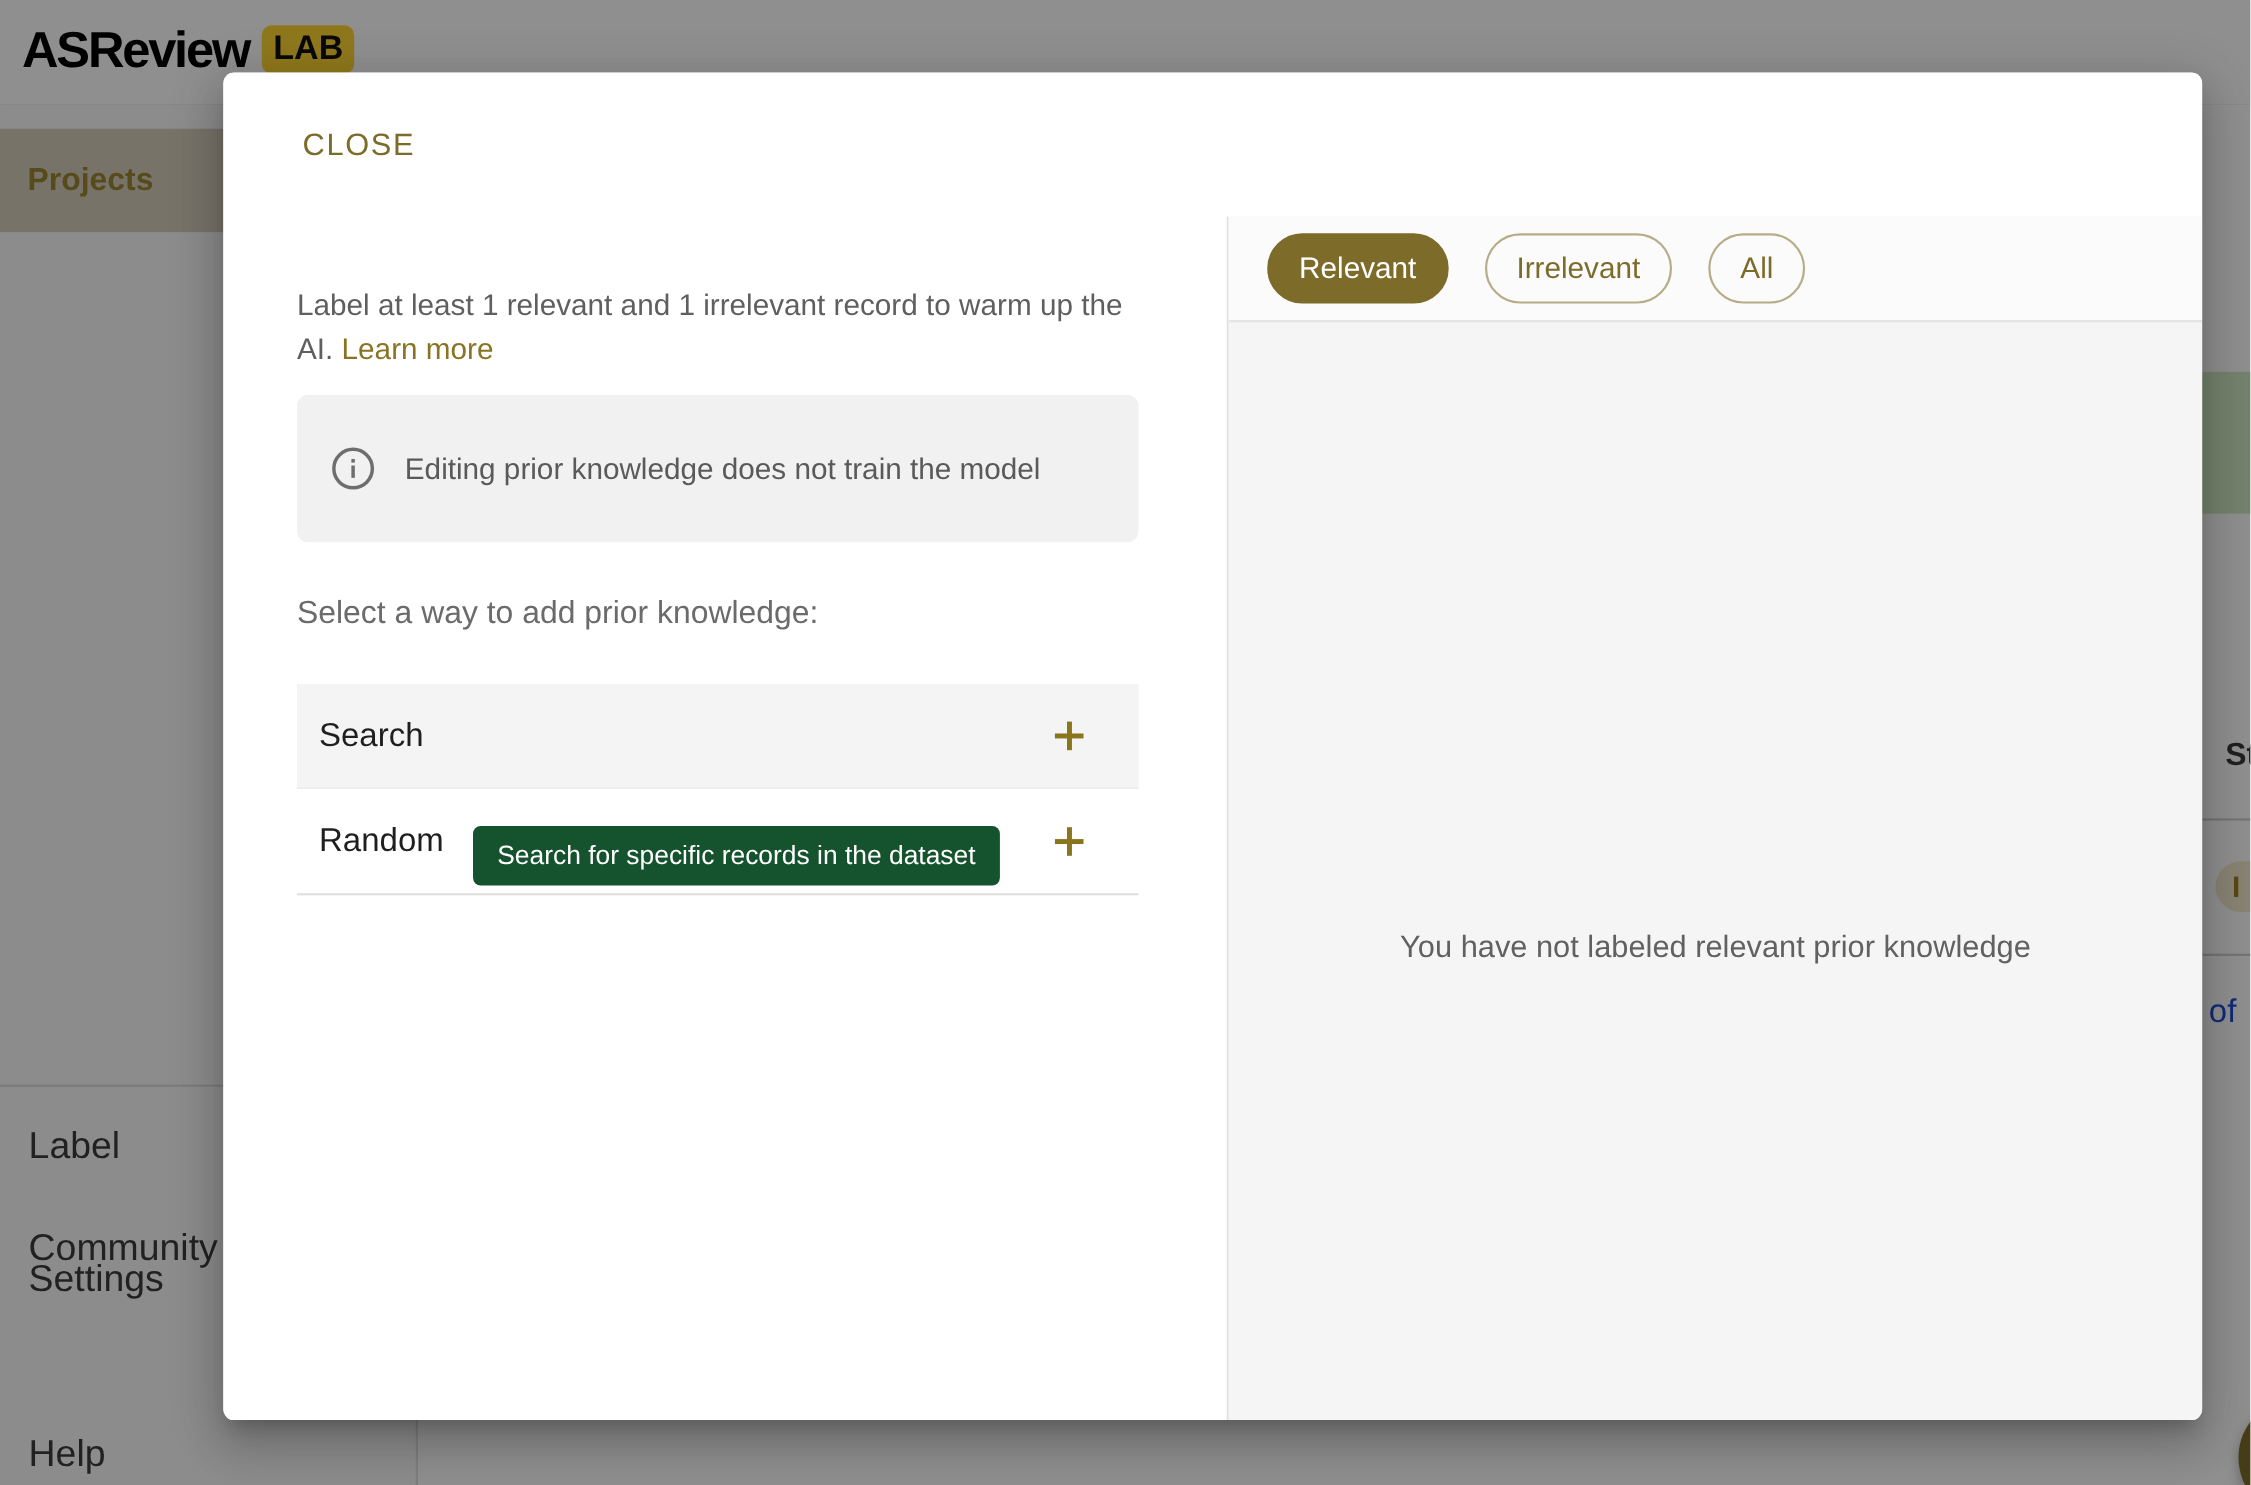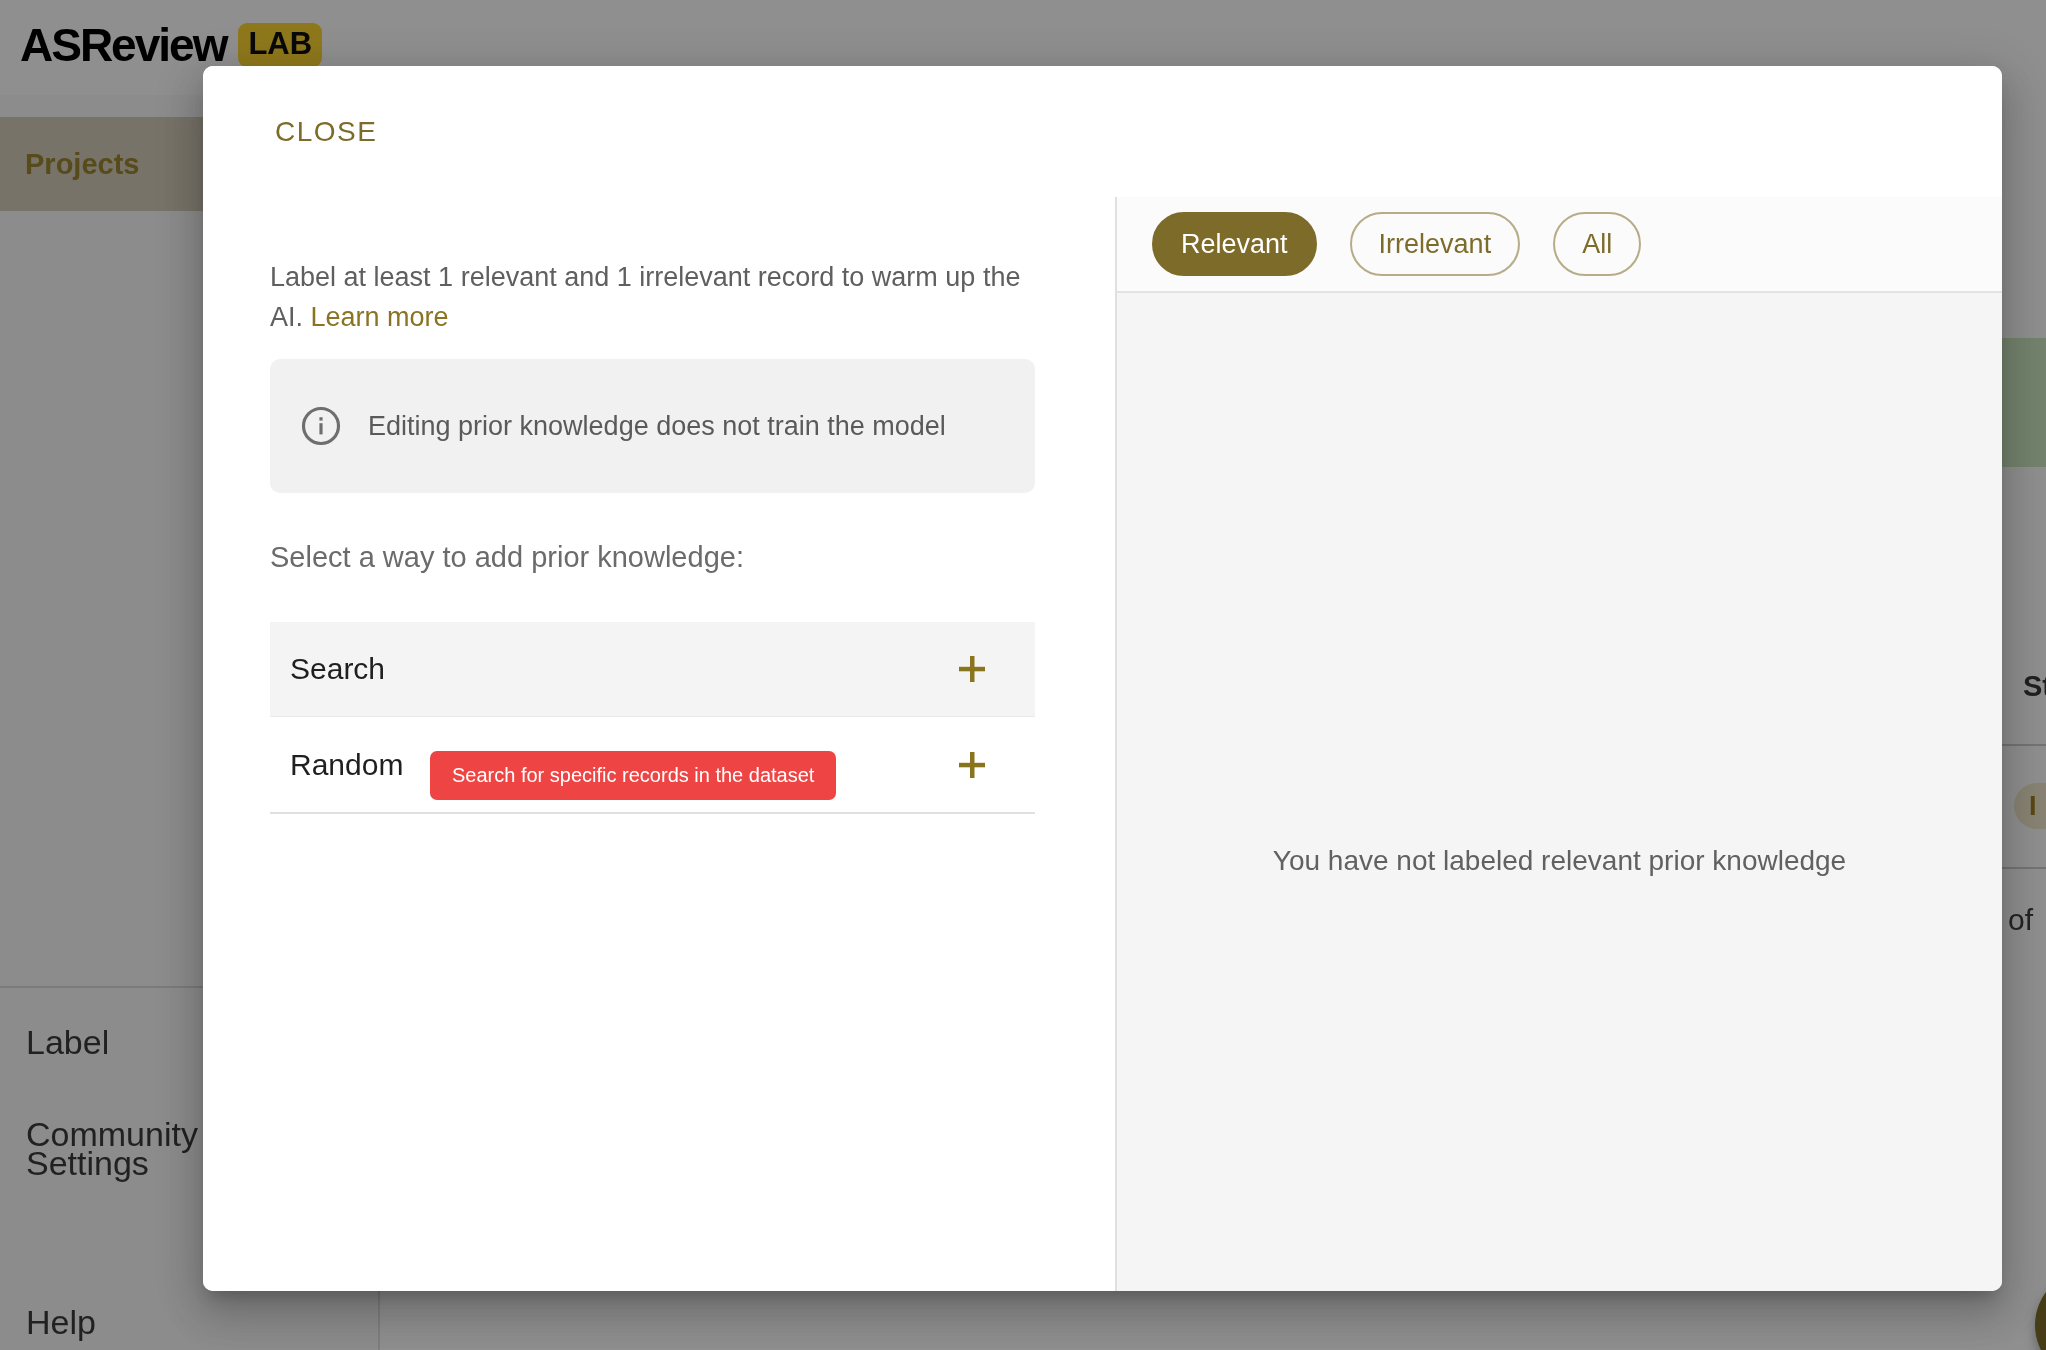--- a/index.html
+++ b/index.html
@@ -31,21 +31,21 @@
   .footer-item { position:absolute; left:26px; font-size:34px; color:#3c3c3c; }
 
   .main-bg { position:absolute; left:382px; top:95px; right:0; bottom:0; background:#ffffff; z-index:1; }
   .green-panel { position:absolute; left:1418px; top:243px; width:628px; height:129px; background:#cfe9c2; }
   .frag-st { position:absolute; left:1641px; top:575px; font-size:29px; font-weight:600; color:#3a3a3a; }
   .frag-div1 { position:absolute; left:1560px; top:649px; width:486px; height:2px; background:#cfcfcf; }
   .chip-frag { position:absolute; left:1632px; top:688px; width:110px; height:46px; border-radius:23px;
                background:#f3e9cd; display:flex; align-items:center; padding-left:15px; }
   .chip-frag span { font-size:27px; font-weight:700; color:#9c8125; }
   .frag-div2 { position:absolute; left:1560px; top:772px; width:486px; height:2px; background:#cfcfcf; }
-  .frag-of { position:absolute; left:1626px; top:808px; font-size:30px; color:#404040; }
+  .frag-of { position:absolute; left:1626px; top:808px; font-size:30px; color:#1d4ed8; }
   .fab { position:absolute; left:1653px; top:1175px; width:110px; height:110px; border-radius:50%;
          background:#7d6b2a; box-shadow:0 6px 12px rgba(0,0,0,.3); }
 
   
   .backdrop { position:absolute; inset:0; background:rgba(0,0,0,0.44); z-index:5; }
 
   
   .modal {
     position:absolute; left:203px; top:66px; width:1799px; height:1225px;
     background:#fff; border-radius:10px; z-index:10; overflow:hidden;
@@ -70,22 +70,22 @@
   .info-box-text { font-size:27px; color:#5a5a5a; }
   .select-prompt { margin-top:48px; font-size:29px; color:#6b6b6b; }
   .method-list { margin-top:48px; width:765px; position:relative; }
   .method-row { position:relative; height:95px; display:flex; align-items:center;
                 justify-content:space-between; padding:0 42px 0 20px; cursor:pointer; }
   .method-row.hovered { background:#f4f4f4; border-bottom:1px solid #e9e9e9; }
   .method-row.plain { height:97px; border-bottom:2px solid #e0e0e0; }
   .method-label { font-size:30px; color:#1f1f1f; }
   .plus-btn { background:none; border:none; cursor:pointer; width:42px; height:42px;
               display:flex; align-items:center; justify-content:center; }
-  .tooltip { position:absolute; left:160px; top:129px; background:#ef4444; color:#fff;
-             font-size:20px; font-weight:500; padding:13px 22px; border-radius:7px;
+  .tooltip { position:absolute; left:160px; top:129px; background:#14532d; color:#fff;
+             font-size:24px; font-weight:500; padding:13px 22px; border-radius:7px;
              white-space:nowrap; z-index:3; }
 
   
   .chips-bar { height:96px; background:#fbfbfb; border-bottom:2px solid #e3e3e3;
                display:flex; align-items:center; padding-left:35px; gap:33px; }
   .chip { height:64px; border-radius:32px; display:flex; align-items:center;
           padding:0 27px; font-size:27px; cursor:pointer; background:transparent;
           border:2px solid rgba(125,107,42,.55); color:#7d6b2a; font-family:"Liberation Sans", sans-serif; }
   .chip.selected { background:#7d6b2a; border-color:#7d6b2a; color:#fff; }
   .empty-msg { position:absolute; top:648px; left:0; right:0; text-align:center;

